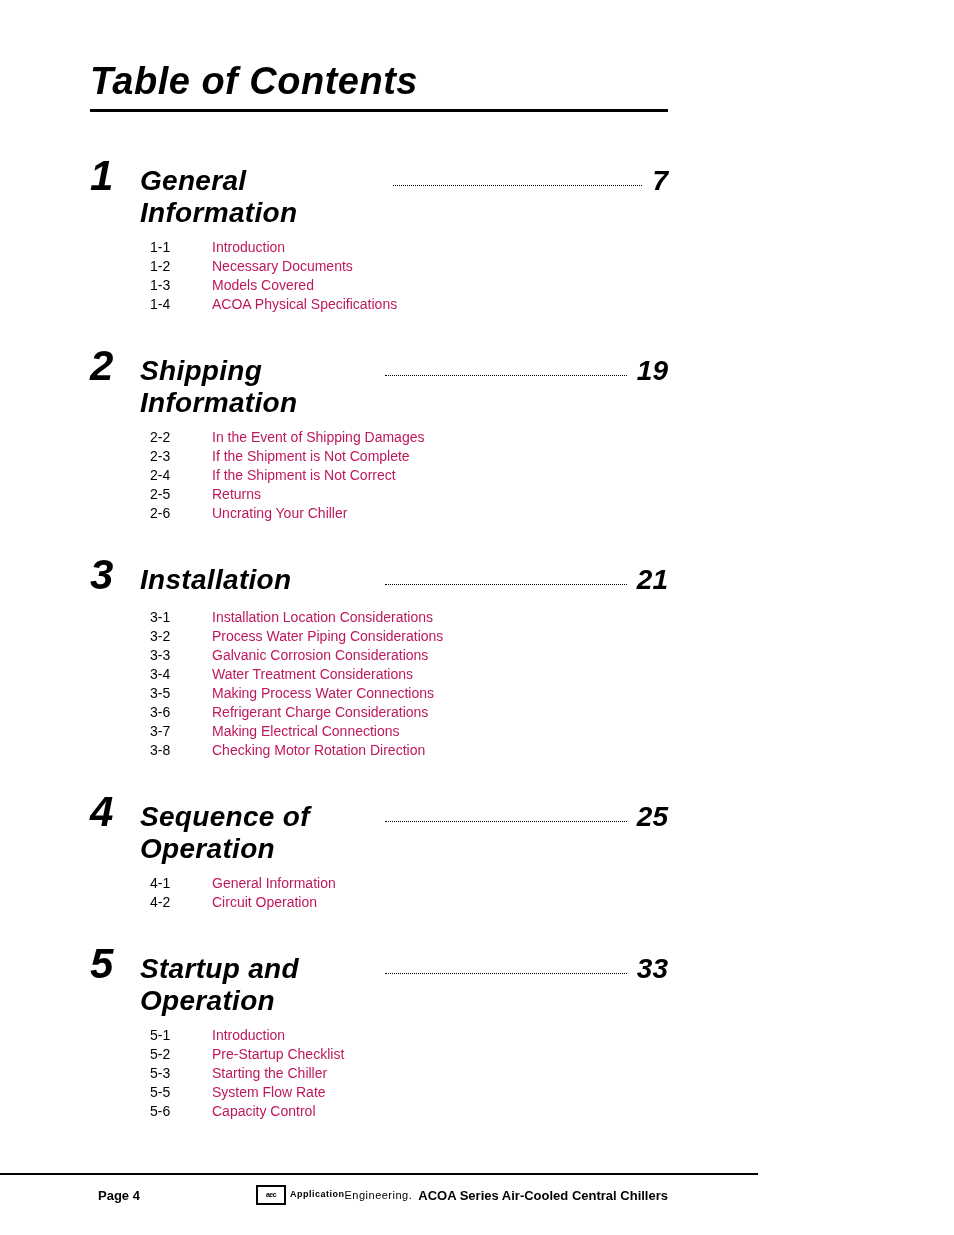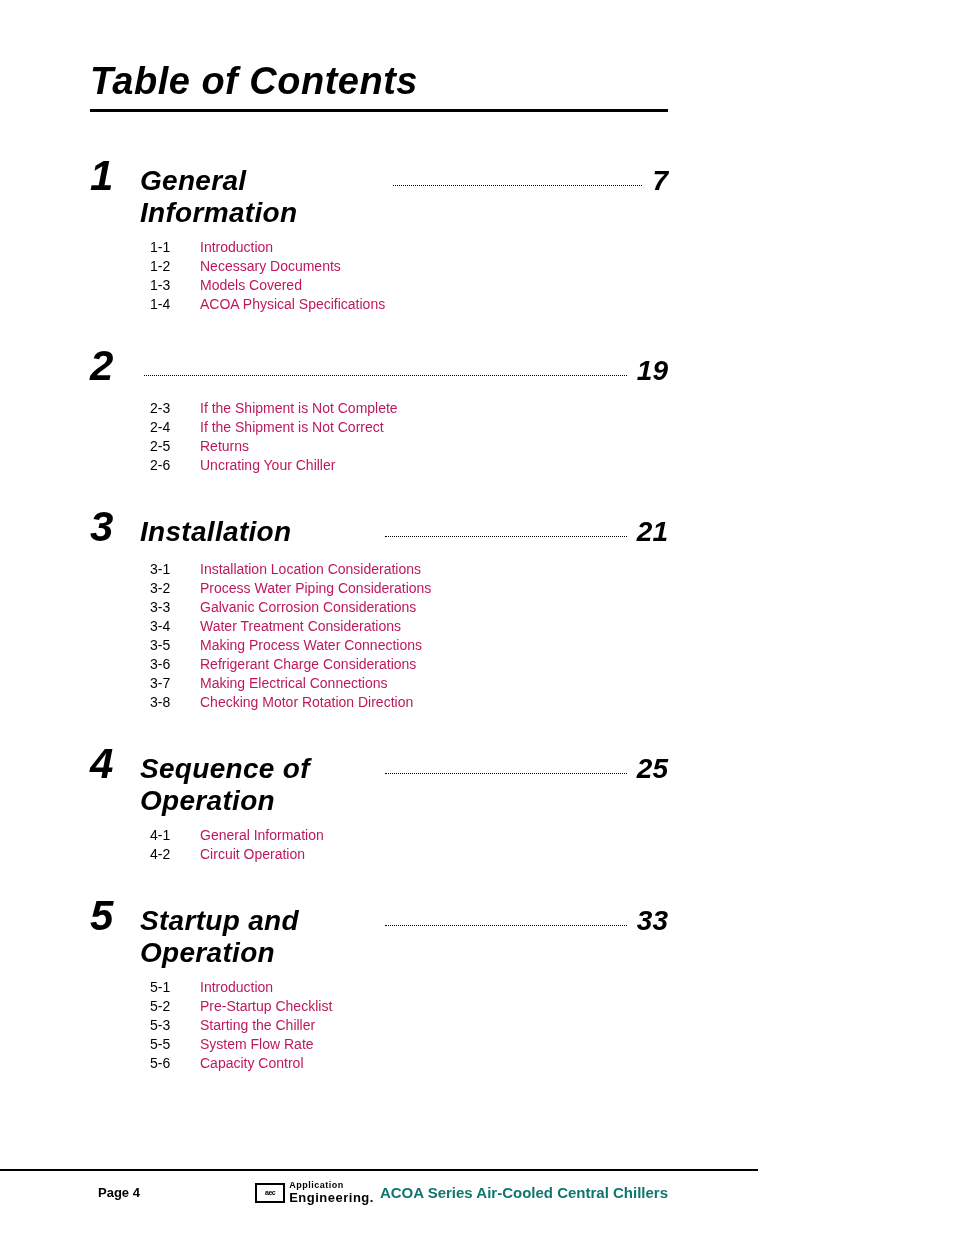--- a/index.html
+++ b/index.html
@@ -73,20 +73,21 @@
 
     .section-items {
       padding-left: 60px;
       margin-bottom: 8px;
     }
 
     .item-row {
       display: flex;
       align-items: baseline;
       margin-bottom: 3px;
+      gap: 12px;
     }
 
     .item-number {
       font-size: 14px;
       color: #000000;
       min-width: 50px;
       font-weight: normal;
     }
 
     .item-label {
@@ -117,35 +118,35 @@
     }
 
     .footer-brand {
       display: flex;
       align-items: center;
       gap: 6px;
     }
 
     .footer-logo {
       display: flex;
-      flex-direction: column;
-      align-items: flex-start;
+      flex-direction: row;
+      align-items: center;
       line-height: 1.1;
     }
 
     .footer-logo-top {
       font-size: 9px;
       font-weight: bold;
       color: #000000;
       letter-spacing: 0.5px;
     }
 
     .footer-logo-bottom {
-      font-size: 13px;
-      font-weight: bold;
+      font-size: 11px;
+      font-weight: normal;
       color: #000000;
       letter-spacing: 0.5px;
     }
 
     .footer-logo-box {
       display: flex;
       align-items: center;
       gap: 4px;
     }
 
@@ -156,23 +157,23 @@
       display: flex;
       flex-direction: column;
       justify-content: center;
       align-items: center;
       font-size: 8px;
       font-weight: bold;
       line-height: 1.1;
     }
 
     .footer-product {
-      font-size: 15px;
+      font-size: 13px;
       font-weight: bold;
-      color: #0f766e;
+      color: #000000;
     }
 
     .dots {
       flex: 1;
       border-bottom: 1.5px dotted #000;
       margin: 0 4px;
       position: relative;
       top: -4px;
     }
   </style>
@@ -207,24 +208,29 @@
           </div>
           <div class="item-row">
             <span class="item-number">1-4</span>
             <span class="item-label">ACOA Physical Specifications</span>
           </div>
         </div>
       </div>
       <div class="section">
         <div class="section-header">
           <span class="section-number">2</span>
+          <span class="section-title-text">Shipping Information</span>
           <div class="dots"></div>
           <span class="section-page">19</span>
         </div>
         <div class="section-items">
+          <div class="item-row">
+            <span class="item-number">2-2</span>
+            <span class="item-label">In the Event of Shipping Damages</span>
+          </div>
           <div class="item-row">
             <span class="item-number">2-3</span>
             <span class="item-label">If the Shipment is Not Complete</span>
           </div>
           <div class="item-row">
             <span class="item-number">2-4</span>
             <span class="item-label">If the Shipment is Not Correct</span>
           </div>
           <div class="item-row">
             <span class="item-number">2-5</span>

